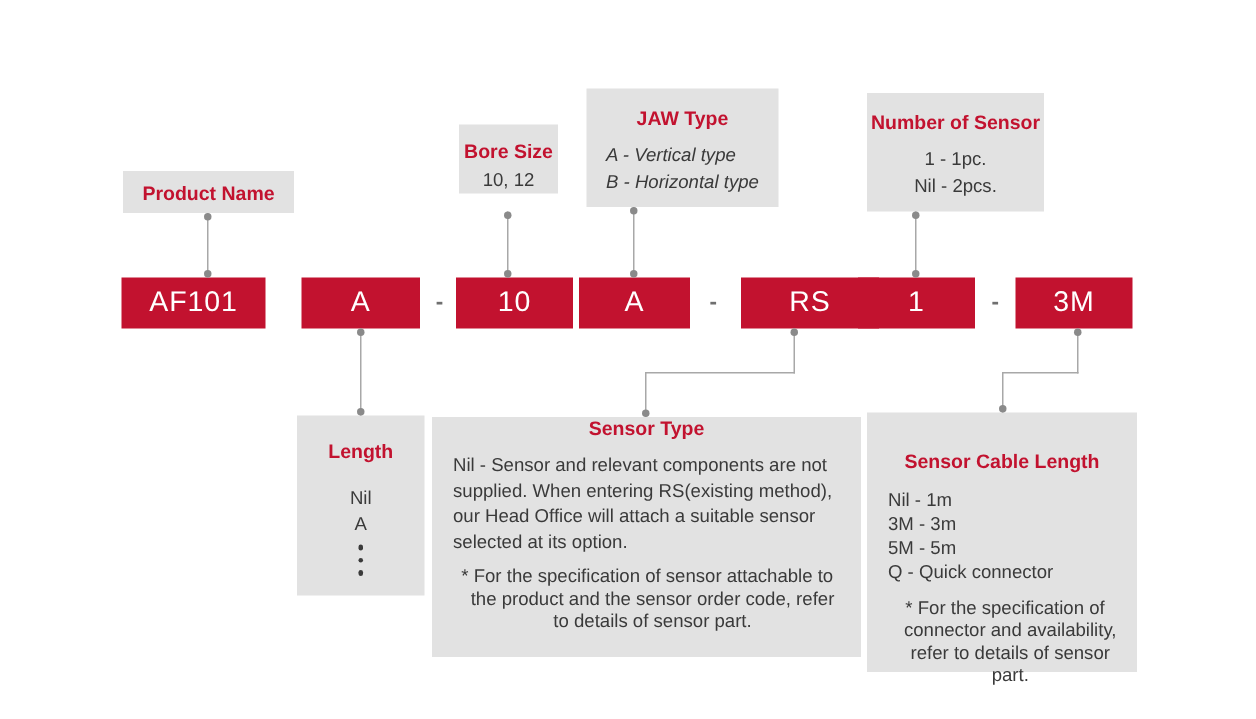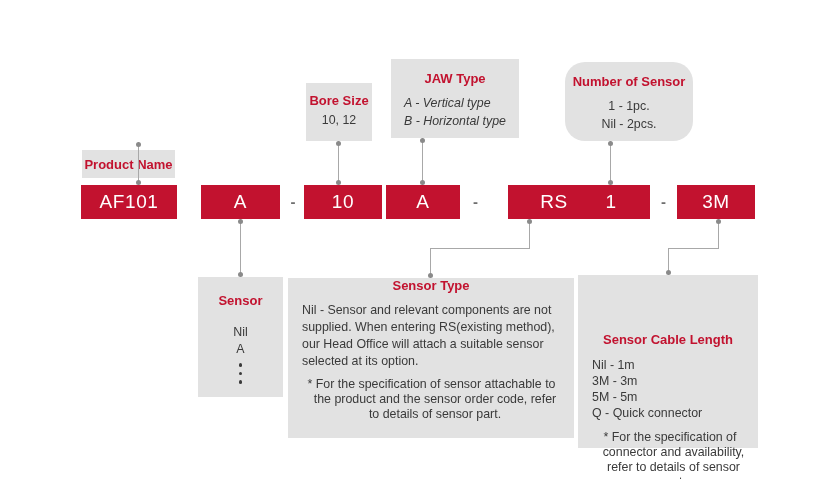--- a/index.html
+++ b/index.html
@@ -16,48 +16,48 @@
   .sep{
     position:absolute;top:185px;height:34px;line-height:34px;text-align:center;
     color:#6f6f6f;font-size:15px;font-weight:700;
   }
   .seg-product{left:81px;width:96px;}
   .seg-version{left:201px;width:79px;}
   .sep-1{left:282px;width:22px;}
   .seg-bore{left:304px;width:78px;}
   .seg-jaw{left:386px;width:74px;}
   .sep-2{left:460px;width:31px;}
-  .seg-rs{left:508px;width:92px;}
+  .seg-rs{left:494px;width:92px;}
   .seg-count{left:572px;width:78px;}
   .sep-3{left:650px;width:27px;}
   .seg-cable{left:677px;width:78px;}
   
   .callout{position:absolute;background:#e2e2e2;color:#3a3a3a;font-size:12.4px;}
   .callout .title{color:#c2122f;font-weight:700;font-size:13px;text-align:center;}
-  .box-product-name{left:82px;top:114px;width:93px;height:28px;display:flex;align-items:center;justify-content:center;margin-top:36px;}
-  .box-bore-size{left:306px;top:83px;width:66px;height:58px;}
+  .box-product-name{left:82px;top:114px;width:114px;height:28px;display:flex;align-items:center;justify-content:center;}
+  .box-bore-size{left:306px;top:83px;width:66px;height:46px;}
   .box-bore-size .title{padding-top:10px;}
   .box-bore-size .val{text-align:center;margin-top:5px;}
   .box-jaw-type{left:391px;top:59px;width:128px;height:79px;}
   .box-jaw-type .title{padding-top:12px;}
   .box-jaw-type .opts{padding:8px 0 0 13px;line-height:18px;font-style:italic;}
-  .box-number-sensor{left:565px;top:62px;width:128px;height:79px;border-radius:20px;}
+  .box-number-sensor{left:578px;top:62px;width:118px;height:79px;}
   .box-number-sensor .title{padding-top:12px;}
   .box-number-sensor .opts{text-align:center;padding-top:8px;line-height:18px;}
   .box-version{left:198px;top:277px;width:85px;height:120px;}
   .box-version .title{padding-top:16px;}
   .box-version .opts{text-align:center;padding-top:16px;line-height:17px;}
   .vdots{display:flex;flex-direction:column;align-items:center;gap:5px;padding-top:5px;}
   .vdots i{width:3.5px;height:3.5px;border-radius:50%;background:#3a3a3a;}
   .box-sensor-type{left:288px;top:278px;width:286px;height:160px;}
   .box-sensor-type .title{padding-top:0;}
   .box-sensor-type .para{padding:9px 13px 0 14px;line-height:17px;}
   .box-sensor-type .note{padding:7px 13px 0 14px;line-height:15px;}
   .box-cable{left:578px;top:275px;width:180px;height:173px;}
-  .box-cable .title{padding-top:13px;margin-top:44px;}
+  .box-cable .title{padding-top:25px;}
   .box-cable .opts{padding:10px 0 0 14px;line-height:16px;}
   .box-cable .note{padding:9px 10px 0 14px;line-height:15px;}
   .note-text{display:block;padding-left:7px;text-indent:-7px;text-align:center;}
   
   .vline,.hline{position:absolute;background:#a8a8a8;}
   .vline{width:1px;}
   .hline{height:1px;}
   .dot{position:absolute;width:5px;height:5px;border-radius:50%;background:#8a8a8a;}
 </style>
 </head>
@@ -95,21 +95,21 @@
 
   <div class="callout box-number-sensor">
     <div class="title">Number of Sensor</div>
     <div class="opts">
       <div>1 - 1pc.</div>
       <div>Nil - 2pcs.</div>
     </div>
   </div>
 
   <div class="callout box-version">
-    <div class="title">Sensor</div>
+    <div class="title">Length</div>
     <div class="opts">
       <div>Nil</div>
       <div>A</div>
       <div class="vdots">
           <i></i>
           <i></i>
           <i></i>
         </div>
     </div>
   </div>

